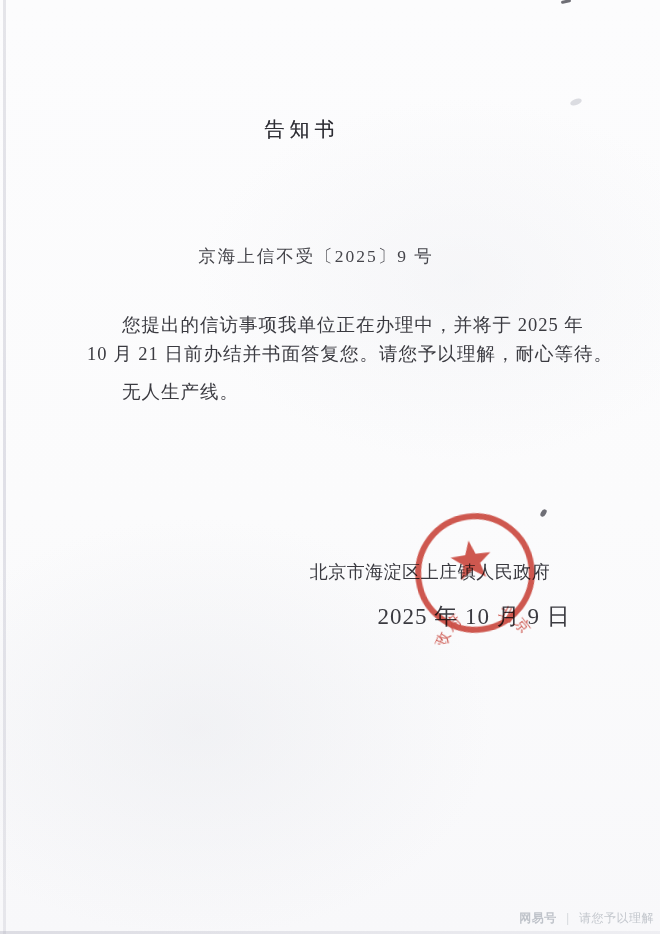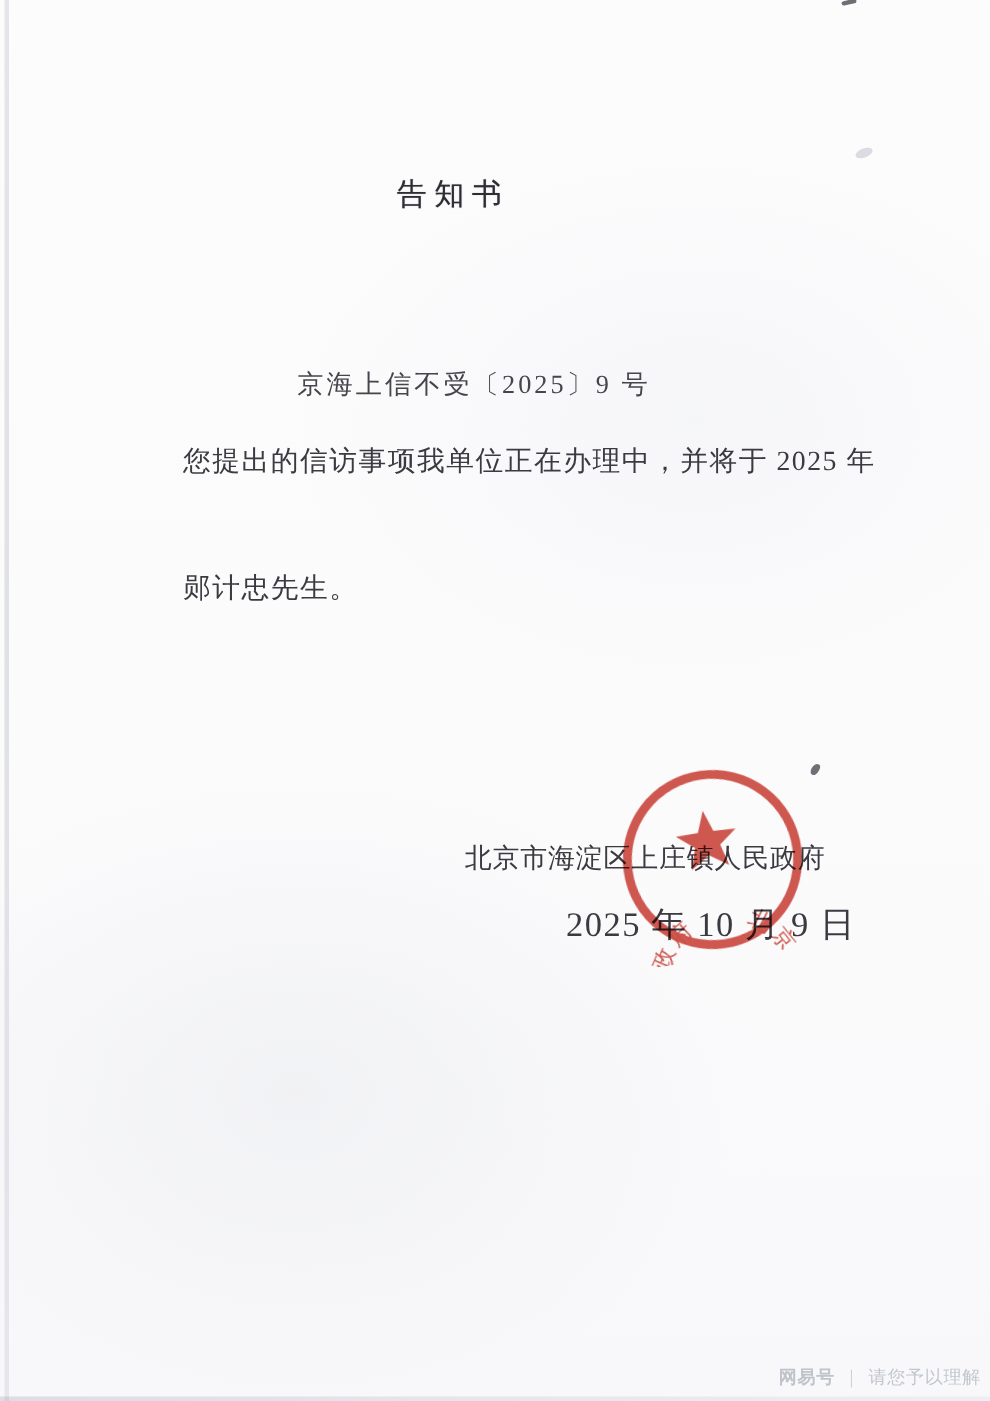--- a/index.html
+++ b/index.html
@@ -31,21 +31,21 @@
   }
   .doc-ref{
     top:199px;left:316px;transform:translateX(-50%);
     font-size:17.5px;letter-spacing:2px;color:#45454b;margin-top:45px;
   }
   .addressee{
     top:262px;left:87px;
     font-size:19px;letter-spacing:2px;color:#3e3e44;
   }
   .body-line{font-size:18.5px;letter-spacing:1px;color:#3a3a40;}
-  .line1{top:294px;left:122px;text-align:center;}
+  .line1{top:312px;left:122px;text-align:center;}
   .line2{top:341px;left:87px;}
   .line3{top:379px;left:122px;}
   .issuer{
     top:560px;left:430px;transform:translateX(-50%);
     font-size:18px;letter-spacing:.5px;color:#3a3a40;z-index:2;
   }
   .doc-date{
     top:601px;left:474px;transform:translateX(-50%);
     font-size:23px;letter-spacing:1px;color:#3a3a40;z-index:2;
   }
@@ -77,21 +77,22 @@
 
   <div class="scan-edge-left"></div>
   <div class="scan-edge-bottom"></div>
 
   <div class="txt doc-title">告知书</div>
 
   <div class="txt doc-ref">京海上信不受〔2025〕9 号</div>
 
 
   <div class="txt body-line line1">您提出的信访事项我单位正在办理中，并将于 2025 年</div>
-  <div class="txt body-line line3">郧计忠先生。</div>
+  <div class="txt body-line line2">10 月 21 日前办结并书面答复您。请您予以理解，耐心等待。</div>
+  <div class="txt body-line line3">无人生产线。</div>
 
   <div class="txt issuer">北京市海淀区上庄镇人民政府</div>
   <div class="txt doc-date">2025 年 10 月 9 日</div>
 
   <svg class="seal" viewBox="0 0 200 200" xmlns="http://www.w3.org/2000/svg">
     <circle cx="100" cy="100" r="86" fill="none" stroke="#cc4238" stroke-width="9" opacity="0.95"></circle>
     <polygon points="97,50 104.9,71.4 127.4,72.1 109.8,86.1 116.1,107.9 97,95.2 77.9,107.9 84.2,86.1 66.6,72.1 89.1,71.4" fill="#cc4238" opacity="0.95"></polygon>
     <defs>
       <path id="sealArc" d="M 100,164 A 64,64 0 1 1 99.9,164" fill="none"></path>
     </defs>

